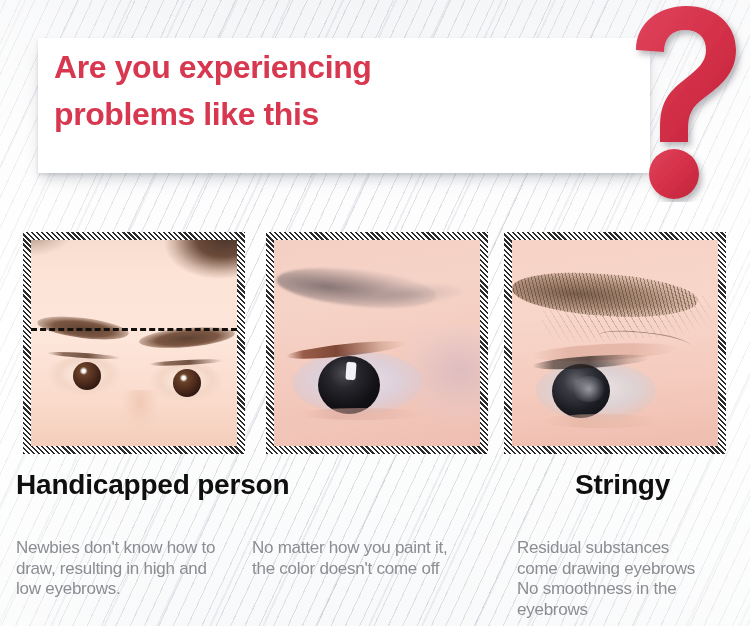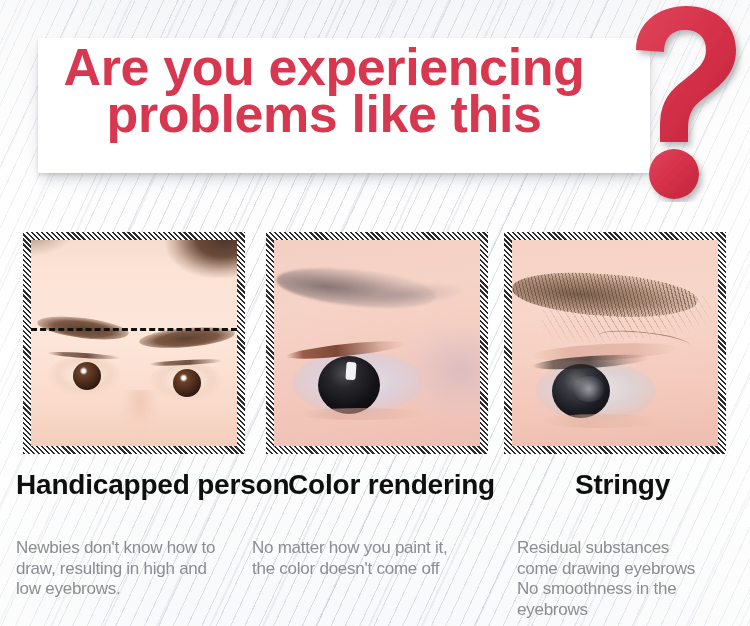--- a/index.html
+++ b/index.html
@@ -64,25 +64,24 @@
     left: 38px;
     top: 38px;
     width: 612px;
     height: 135px;
     background: #ffffff;
     box-shadow: 0 8px 14px -4px rgba(120,125,135,0.40),
                 0 2px 3px rgba(140,145,155,0.25);
   }
   .hero-title {
     position: absolute;
-    left: 24px;
+    left: 54px;
     top: 44px;
     width: 600px;
-    text-align: center;
-    font-size: 52px;
+    font-size: 32px;
     line-height: 47px;
     font-weight: 700;
     letter-spacing: -0.4px;
     color: #d8384f;
     font-family: "Liberation Sans", sans-serif;
     z-index: 2;
     white-space: pre-line;
   }
   .qmark {
     position: absolute;
@@ -428,21 +427,20 @@
         <div class="pupil"></div>
         <div class="sparkle"></div>
         <div class="lashline"></div>
         <div class="underlid"></div>
       </div>
     </div>
   </div>
 
   <div class="captions">
     <div class="caption c1">Handicapped person</div>
-    <div class="caption c2">Color rendering</div>
     <div class="caption c3">Stringy</div>
   </div>
 
   <div class="descs">
     <div class="desc d1">
       <span class="ln">Newbies don't know how to</span>
       <span class="ln">draw, resulting in high and</span>
       <span class="ln">low eyebrows.</span>
     </div>
     <div class="desc d2">

